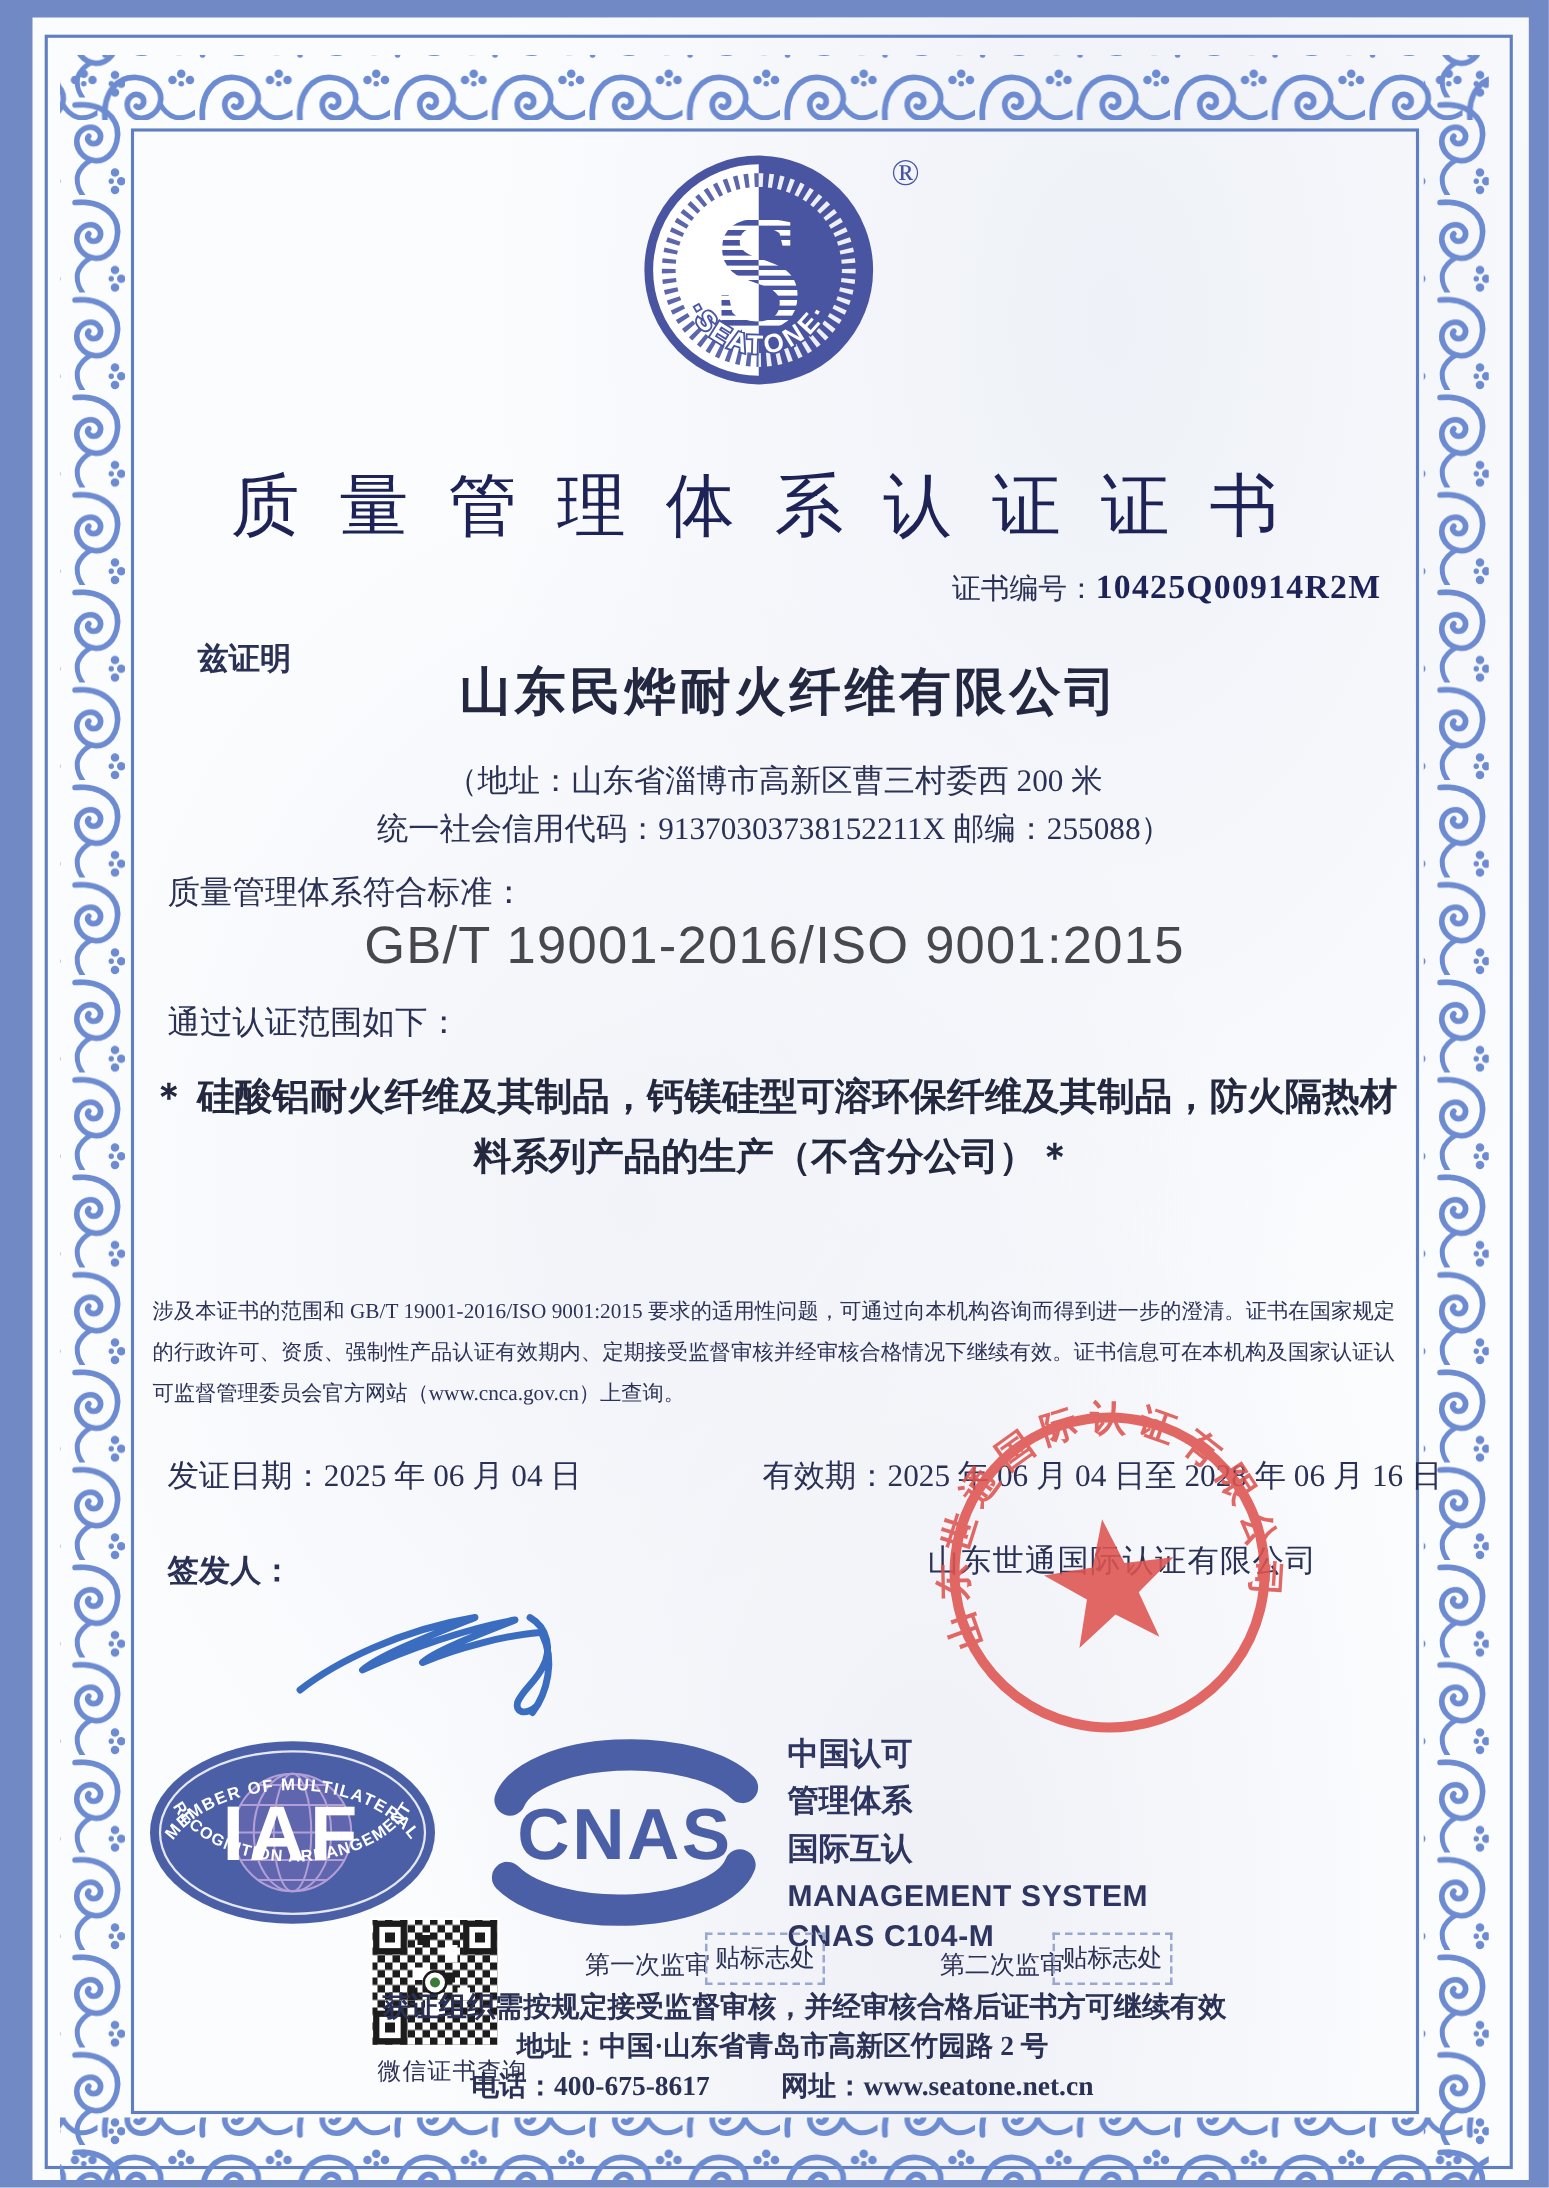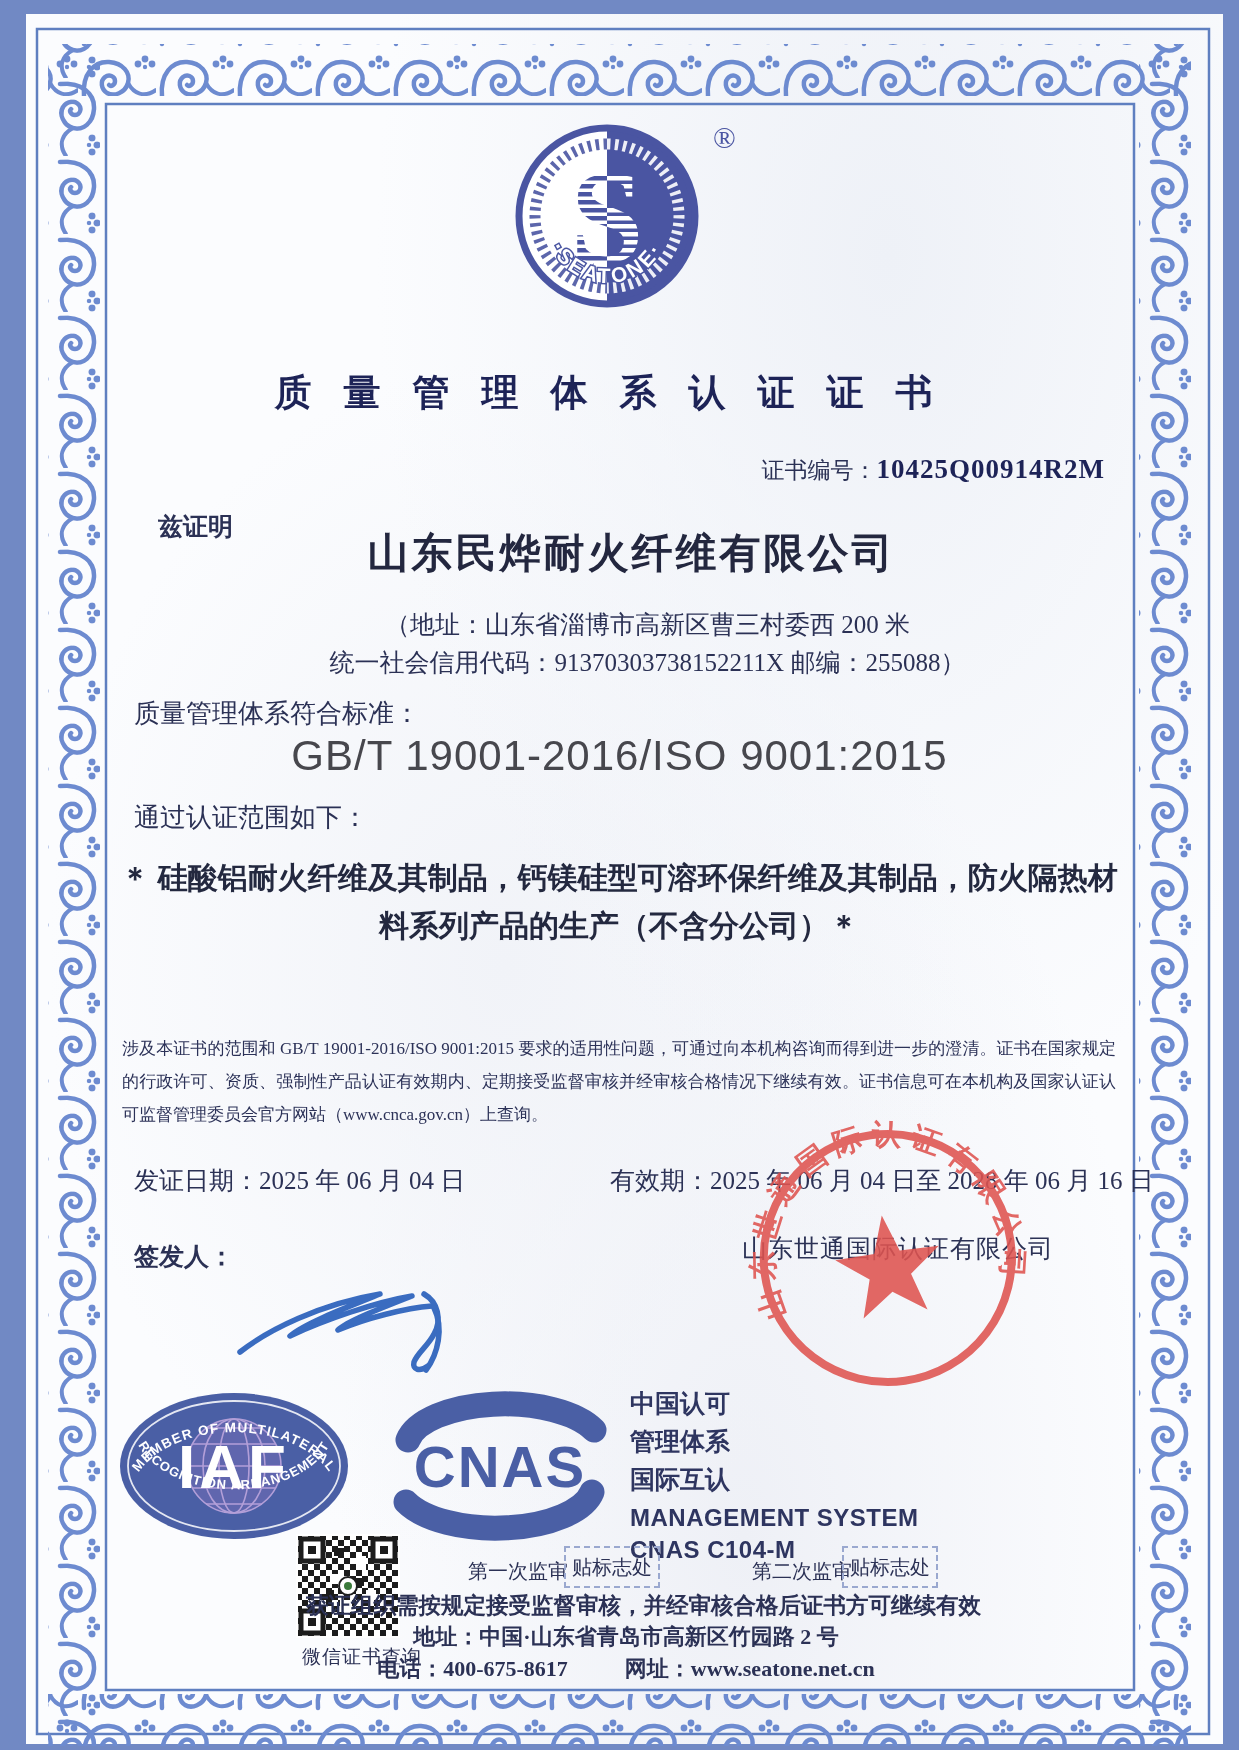--- a/index.html
+++ b/index.html
@@ -6,26 +6,26 @@
   body{background:#9aa7c6;font-family:"Liberation Serif","DejaVu Serif",serif;}
   .page{position:relative;width:1239px;height:1750px;background:#7189c4;margin:0 auto;overflow:hidden;}
   .paper{position:absolute;left:26px;top:14px;right:16px;bottom:6px;background:#fbfcfe;
          background-image:radial-gradient(ellipse at 72% 14%,#eef1f7 0%,rgba(238,241,247,0) 42%),
                           radial-gradient(ellipse at 40% 55%,#f1f3f8 0%,rgba(241,243,248,0) 45%),
                           radial-gradient(ellipse at 60% 88%,#eef0f6 0%,rgba(238,240,246,0) 40%);}
   .border-svg{position:absolute;left:0;top:0;z-index:2;}
   .content{position:absolute;left:106px;top:106px;width:1027px;height:1584px;z-index:3;}
   .abs{position:absolute;}
   .ctr{width:100%;text-align:center;}
-  .title{font-size:37px;font-weight:bold;letter-spacing:32px;color:#1d2357;white-space:nowrap;}
+  .title{font-size:55px;font-weight:normal;letter-spacing:32px;color:#1d2357;white-space:nowrap;}
   .certno-label{font-size:23px;color:#2b3155;}
   .certno-val{font-size:27px;font-weight:bold;color:#1d2357;letter-spacing:1px;}
   .small-label{font-size:25px;color:#2b3155;font-weight:bold;}
   .company{font-size:41px;font-weight:bold;color:#23273f;letter-spacing:3px;}
-  .addr{font-size:25px;color:#2b3155;padding-left:28px;}
+  .addr{font-size:25px;color:#2b3155;}
   .std-label{font-size:26px;color:#2b3155;text-align:right;}
   .standard{font-size:42px;color:#47474d;font-family:"Liberation Sans","DejaVu Sans",sans-serif;letter-spacing:1px;}
   .scope{font-size:30px;font-weight:bold;color:#23283f;line-height:1.6;text-align:center;}
   .legal{font-size:17px;color:#2c3258;line-height:1.95;text-align:justify;}
   .dateline{font-size:25px;color:#2b3155;white-space:nowrap;}
   .issuer{font-size:25px;color:#2b3155;letter-spacing:1px;}
   .accr-cn{font-size:25px;font-weight:bold;color:#2e3560;font-family:"Liberation Sans","DejaVu Sans",sans-serif;line-height:1.52;}
   .accr-en{font-size:24px;font-weight:bold;color:#2e3560;font-family:"Liberation Sans","DejaVu Sans",sans-serif;line-height:1.35;letter-spacing:.5px;}
   .surv-label{font-size:20px;color:#2b3155;}
   .sticker-box{display:inline-block;width:92px;height:38px;line-height:38px;text-align:center;

